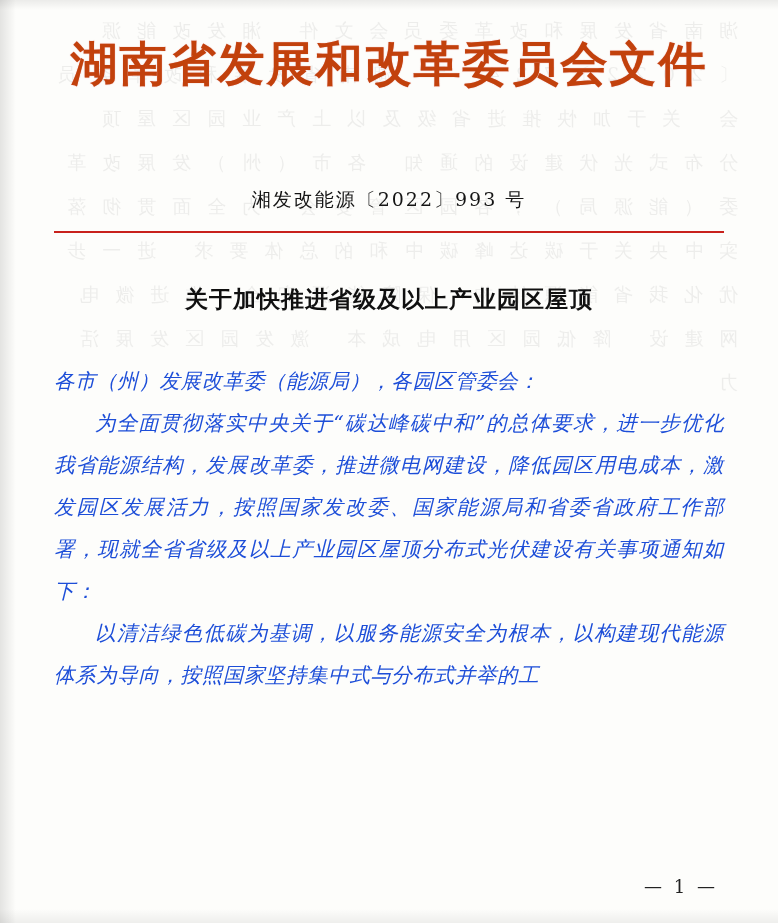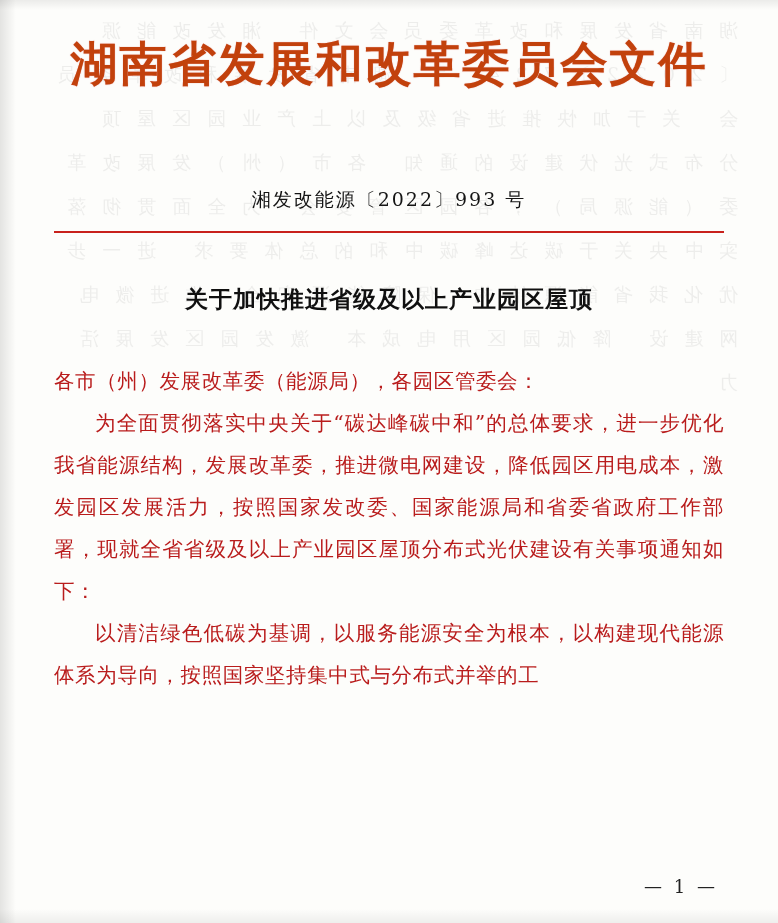--- a/index.html
+++ b/index.html
@@ -95,21 +95,22 @@
   }
   .doc-title div { white-space: nowrap; }
 
   
   .body-text {
     margin-top: 38px;
     font-size: 20.5px;
     line-height: 2.05;
     letter-spacing: 0.6px;
     text-align: justify;
-    color: #b91c1c;
+    color: #1d4ed8;
+    font-style: italic;
   }
   .para {
     margin: 0 0 0 0;
   }
   .para.indent {
     text-indent: 2em;
   }
   .section-heading {
     text-indent: 2em;
     font-weight: 700;

